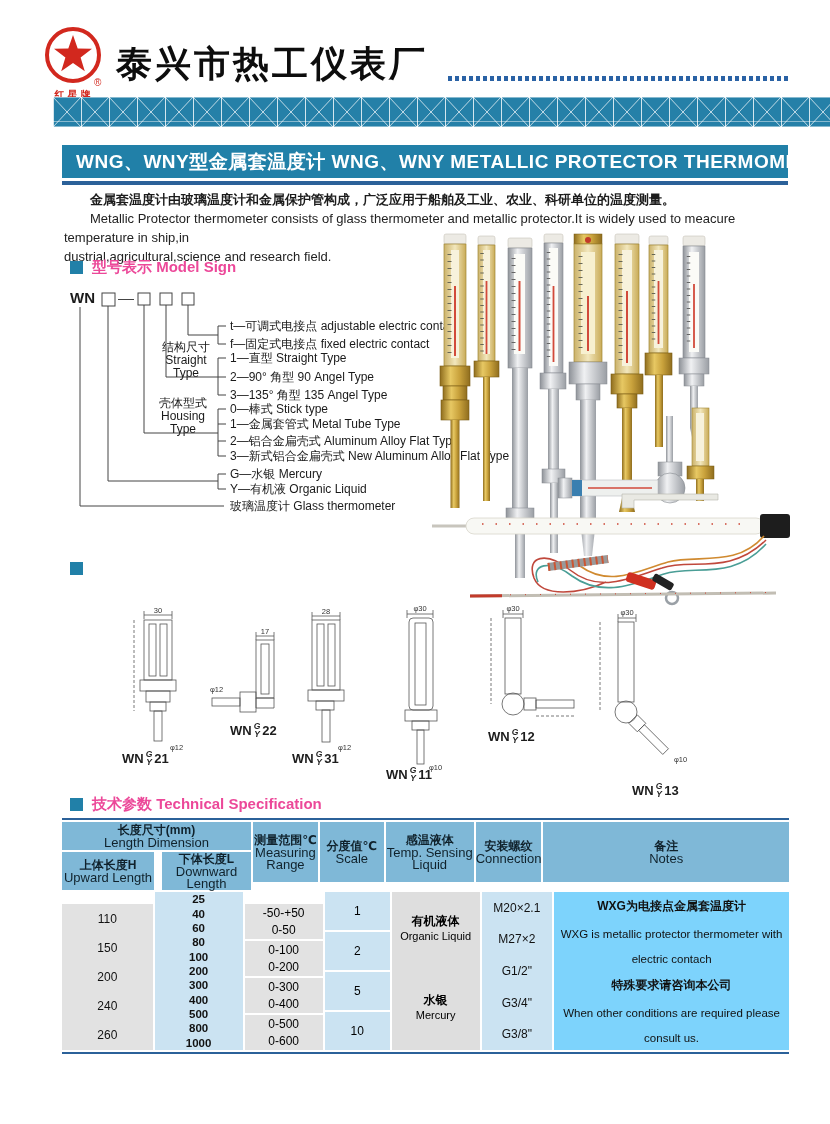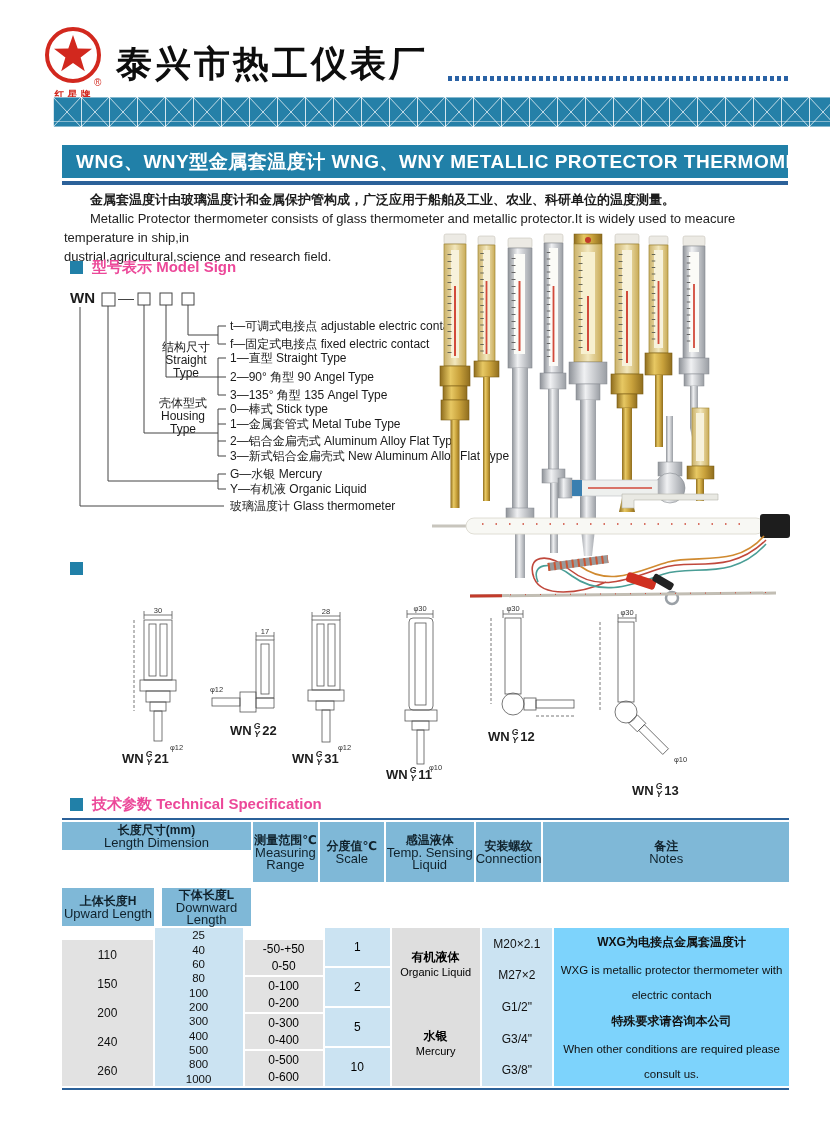--- a/index.html
+++ b/index.html
@@ -45,30 +45,30 @@
   #spec-table{position:absolute;left:62px;top:818px;width:727px;}
   #spec-table .topline,#spec-table .botline{height:2px;background:#2b6199;}
   .thead{display:flex;gap:2px;background:#fff;margin-top:2px;}
   .th,.th-grp-title,.th-sub{background:#7fb8d7;color:#10222c;display:flex;flex-direction:column;
        align-items:center;justify-content:center;text-align:center;box-sizing:border-box;}
   .th{height:60px;}
   .th-cn{font-size:12px;font-weight:bold;line-height:14px;}
   .th-en{font-size:13px;line-height:12px;}
   .th-group{width:189px;display:flex;flex-direction:column;gap:2px;}
   .th-grp-title{height:28px;}
-  .th-sub-row{display:flex;gap:8px;flex:1;margin-top:36px;}
+  .th-sub-row{display:flex;gap:8px;flex:1;}
   .tbody{display:flex;gap:2px;background:#fff;margin-top:2px;height:158px;}
   .col{display:flex;flex-direction:column;box-sizing:border-box;}
   .col span{display:block;text-align:center;}
   .col-gray{background:#e2e2e2;margin-top:12px;}
   .col-blue{background:#cbe3f2;}
   .col-gray2{background:#dedede;}
   .col-notes{background:#7dd3fc;align-items:center;}
   .even{justify-content:space-around;font-size:12px;color:#111;}
-  .small{font-size:11.5px;}
+  .small{font-size:11.5px;font-weight:bold;}
   .grp{flex:1;display:flex;flex-direction:column;justify-content:space-around;font-size:12px;}
   .grp + .grp{border-top:2px solid #fff;}
   .liq-block{display:flex;flex-direction:column;justify-content:center;text-align:center;}
   .liq-cn{font-size:12px;font-weight:bold;}
   .liq-en{font-size:11px;}
   .note-cn{font-weight:bold;font-size:12px;}
   .note-en{font-size:11.5px;}
 </style>
 </head>
 <body>

